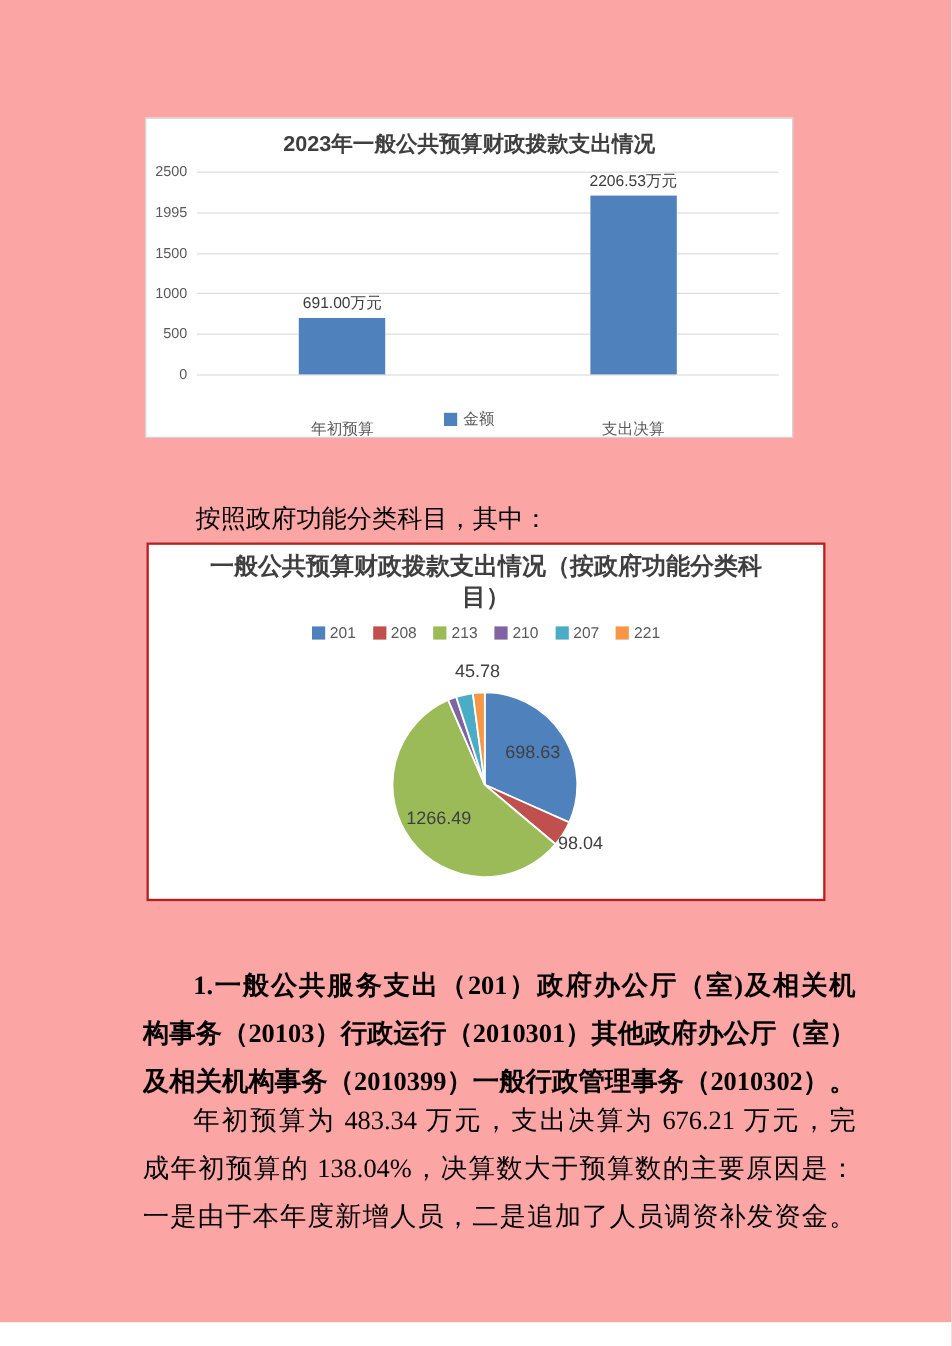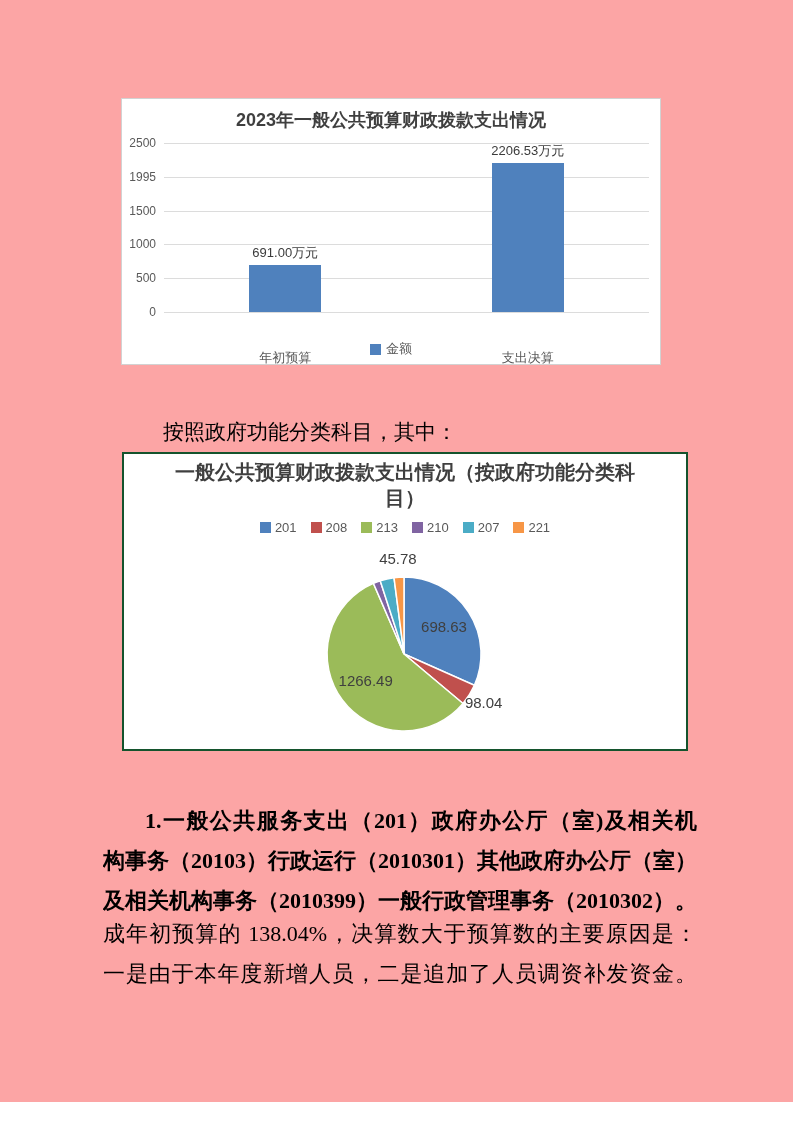--- a/index.html
+++ b/index.html
@@ -2,41 +2,41 @@
 <html><head>
 <meta charset="utf-8">
 <style>
   html,body{margin:0;padding:0;background:#ffffff;}
   .page{position:relative;width:793px;height:1102px;background:#fca5a5;overflow:hidden;
         font-family:"Liberation Serif","DejaVu Serif",serif;text-decoration:underline;}
   
   .chart-box{position:absolute;box-sizing:border-box;background:#ffffff;
              font-family:"Liberation Sans","DejaVu Sans",sans-serif;}
   #bar-box{left:121px;top:98px;width:540px;height:267px;border:1px solid #d2d2d2;}
-  #pie-box{left:122px;top:452px;width:566px;height:299px;border:2px solid #14532d;}
+  #pie-box{left:122px;top:452px;width:566px;height:299px;border:2px solid #b91c1c;}
   .plot-host{position:absolute;left:0;top:0;right:0;bottom:0;}
   .chart-title{position:absolute;left:0;right:0;text-align:center;font-weight:bold;color:#3f3f3f;}
   #bar-title{top:10px;font-size:18px;line-height:22px;}
   #pie-title{top:5px;font-size:20px;line-height:26px;}
   .grid{position:absolute;height:1px;background:#dcdcdc;}
   .ytick{position:absolute;left:0;width:34px;text-align:right;font-size:12px;line-height:16px;color:#595959;}
   .bar{position:absolute;}
   .dlabel{position:absolute;text-align:center;font-size:13px;color:#3b3b3b;line-height:16px;}
   .cat{position:absolute;text-align:center;font-size:13px;color:#595959;line-height:16px;margin-top:30px;}
   .legend-row{position:absolute;left:0;right:0;display:flex;justify-content:center;align-items:center;
               font-size:13px;color:#595959;}
   #bar-legend{top:241px;gap:5px;}
   #pie-legend{top:66px;gap:14px;}
   .lg-item{display:inline-flex;align-items:center;gap:4px;}
   .sq{display:inline-block;width:11px;height:11px;}
   #pie-svg{position:absolute;left:0;top:0;}
   .pie-label{font-size:15px;fill:#3f3f3f;text-anchor:middle;dominant-baseline:middle;
              font-family:"Liberation Sans","DejaVu Sans",sans-serif;}
   
-  .para{position:absolute;left:103px;width:594px;font-size:22px;line-height:40px;color:#000000;}
+  .para{position:absolute;left:119px;width:594px;font-size:22px;line-height:40px;color:#000000;}
   .para .line{text-align:justify;text-align-last:justify;overflow:hidden;white-space:nowrap;}
   .para .line.indent{padding-left:42px;}
   #intro{position:absolute;left:103px;top:415px;width:594px;font-size:21px;line-height:34px;
          color:#000000;padding-left:0;}
   #intro .line{padding-left:60px;text-align:left;text-align-last:left;}
   #heading-para{top:801px;font-weight:bold;}
   #body-para{top:914px;font-weight:normal;}
 </style>
 </head>
 <body>
@@ -120,17 +120,18 @@
       </svg>
   </div>
 
   <div class="para" id="heading-para">
     <div class="line indent">1.一般公共服务支出（201）政府办公厅（室)及相关机</div>
     <div class="line">构事务（20103）行政运行（2010301）其他政府办公厅（室）</div>
     <div class="line">及相关机构事务（2010399）一般行政管理事务（2010302）。</div>
   </div>
 
   <div class="para" id="body-para">
+    <div class="line indent">年初预算为 483.34 万元，支出决算为 676.21 万元，完</div>
     <div class="line">成年初预算的 138.04%，决算数大于预算数的主要原因是：</div>
     <div class="line">一是由于本年度新增人员，二是追加了人员调资补发资金。</div>
   </div>
 
 </div>
 
 </body></html>

